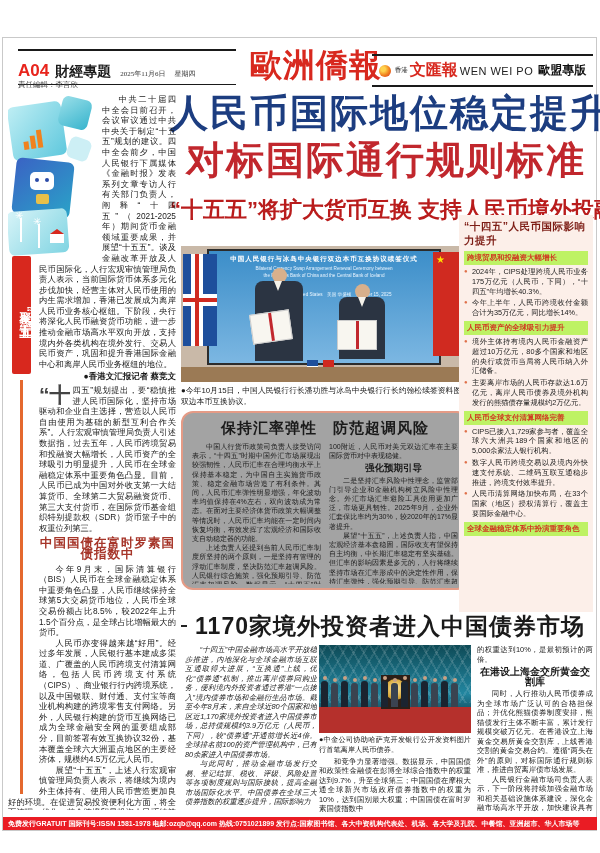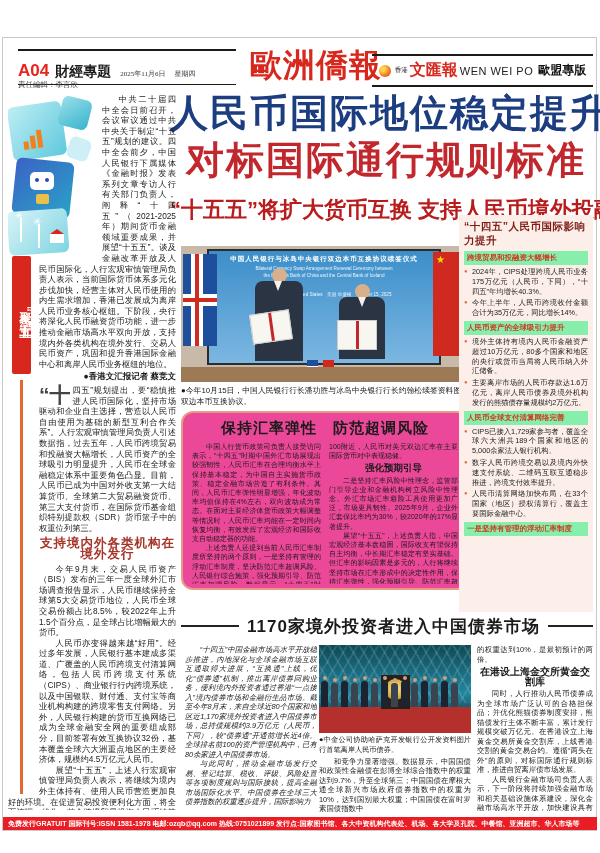--- a/index.html
+++ b/index.html
@@ -97,39 +97,39 @@
   .f-right { left:156px; top:74px; }
   .desk { position:absolute; left:0; bottom:0; width:100%; height:15px; background:#9b7a55; }
   .mini-flag { position:absolute; bottom:14px; width:11px; height:8px; }
   .mf-is { left:126px; background:#1e4f9c; border-bottom:2px solid #fff; }
   .mf-cn { left:142px; background:#d02a20; }
   .caption1 { left:181px; top:385px; width:288px; height:24px; font-size:7.8px; line-height:11px; text-align:justify; overflow:hidden; }
   .credit { float:right; color:#222; }
 
   
   .fx-box { left:181px; top:411px; width:288px; height:179px; border:2px solid #e59b86;
-            border-radius:12px; padding:6px 9px 4px; background:#ec4899; overflow:hidden; }
+            border-radius:12px; padding:6px 9px 4px; background:#a3a3a3; overflow:hidden; }
   .fx-headline { text-align:center; font-size:15px; font-weight:bold; letter-spacing:1px; margin-bottom:4px; white-space:nowrap; }
   .fx-cols { display:flex; gap:8px; }
   .fx-col { width:50%; font-size:7px; line-height:9.2px; text-align:justify; height:142px; overflow:hidden; }
   .fx-col p { text-indent:2em; }
   .fx-sub { text-align:center; font-weight:bold; font-size:9.5px; margin:3px 0; text-indent:0 !important; }
 
   
   .sidebar { left:459px; top:215px; width:134px; height:397px; background:#fcefe9; padding:5px 5px; overflow:hidden; }
   .sb-title { font-size:10.5px; font-weight:bold; color:#7d1d15; margin-bottom:3px; letter-spacing:0.5px; }
-  .sb-bar { background:#86efac; color:#cf3b22; font-weight:bold; font-size:7.5px; padding:2px 3px; margin:3px 0 2px; }
+  .sb-bar { background:#bef264; color:#cf3b22; font-weight:bold; font-size:7.5px; padding:2px 3px; margin:3px 0 2px; }
   .sb-bullets div { position:relative; padding-left:8px; font-size:7.3px; line-height:9.8px; text-align:justify; margin-bottom:2px; }
   .sb-bullets div::before { content:"●"; position:absolute; left:0; top:0; color:#e0714a; font-size:6px; }
 
   
   .bond-head { left:181px; top:612px; width:412px; height:28px; display:flex; align-items:center; gap:8px; }
   .bond-rule { height:2px; background:#222; }
   .br-l { width:58px; } .br-r { flex:1; }
-  .bond-title { font-size:17px; font-weight:bold; white-space:nowrap; letter-spacing:1px; }
+  .bond-title { font-size:23px; font-weight:bold; white-space:nowrap; letter-spacing:1px; }
   .bond-cols { left:181px; top:645px; width:412px; height:168px; }
   .bond-col { position:absolute; top:0; font-size:7.4px; line-height:9.5px; text-align:justify; height:168px; overflow:hidden; }
   .bond-col p { text-indent:2em; }
   .bc1 { left:4px; width:132px;font-style:italic; } .bc2 { left:138px; width:152px; } .bc3 { left:296px; width:116px; }
   .bc3-heading { font-size:10px; font-weight:bold; text-align:center; margin:3px 0; text-indent:0 !important; }
   .photo2 { position:relative; width:152px; height:88px; overflow:hidden; margin-bottom:2px;
             background:linear-gradient(180deg,#0e4a56 0%, #2286a0 55%, #186074 70%); }
   .photo2 .dome { position:absolute; left:0; top:0; width:100%; height:58px;
             background:repeating-linear-gradient(60deg, rgba(255,255,255,0.12) 0 2px, transparent 2px 9px),
                        repeating-linear-gradient(-60deg, rgba(255,255,255,0.10) 0 2px, transparent 2px 9px); }
@@ -198,23 +198,23 @@
   </div>
   <div class="label-col">
     <div class="focus-label">聚焦“十五五”</div>
     <div class="orange-line"></div>
   </div>
   <div>
       <p class="lead-para">中共二十届四中全会日前召开，会议审议通过中共中央关于制定“十五五”规划的建议。四中全会前夕，中国人民银行下属媒体《金融时报》发表系列文章专访人行有关部门负责人，阐释“十四五”（2021-2025年）期间货币金融领域重要成果，并展望“十五五”。谈及金融改革开放及人民币国际化，人行宏观审慎管理局负责人表示，当前国际货币体系多元化步伐加快，经营主体对人民币使用的内生需求增加，香港已发展成为离岸人民币业务核心枢纽。下阶段，央行将深化人民币融资货币功能，进一步推动金融市场高水平双向开放，支持境内外各类机构在境外发行、交易人民币资产，巩固和提升香港国际金融中心和离岸人民币业务枢纽的地位。</p>
     </div>
   <div class="byline">●香港文汇报记者 蔡竞文</div>
   <p class="quote-para"><span class="dropcap">“十</span><span>四五”规划提出，要“稳慎推进人民币国际化，坚持市场驱动和企业自主选择，营造以人民币自由使用为基础的新型互利合作关系”。人行宏观审慎管理局负责人引述数据指，过去五年，人民币跨境贸易和投融资大幅增长，人民币资产的全球吸引力明显提升，人民币在全球金融稳定体系中重要角色凸显。目前，人民币已成为中国对外收支第一大结算货币、全球第二大贸易融资货币、第三大支付货币，在国际货币基金组织特别提款权（SDR）货币篮子中的权重位列第三。</span></p>
-  <div class="sec-heading">支持境内外各类机构在境外发行</div>
+  <div class="sec-heading">中国国债在富时罗素国债指数中</div>
   <div>
-      <p>今年9月末，交易人民币资产（BIS）发布的三年一度全球外汇市场调查报告显示，人民币继续保持全球第5大交易货币地位，人民币全球交易份额占比8.5%，较2022年上升1.5个百分点，是全球占比增幅最大的货币。</p>
+      <p>今年9月末，国际清算银行（BIS）人民币在全球金融稳定体系中重要角色凸显，人民币继续保持全球第5大交易货币地位，人民币全球交易份额占比8.5%，较2022年上升1.5个百分点，是全球占比增幅最大的货币。</p>
       <p>人民币亦变得越来越“好用”。经过多年发展，人民银行基本建成多渠道、广覆盖的人民币跨境支付清算网络，包括人民币跨境支付系统（CIPS）、商业银行行内跨境系统，以及中国银联、财付通、支付宝等商业机构构建的跨境零售支付网络。另外，人民银行构建的货币互换网络已成为全球金融安全网的重要组成部分，目前签署有效互换协议32份，基本覆盖全球六大洲重点地区的主要经济体，规模约4.5万亿元人民币。</p>
       <p>展望“十五五”，上述人行宏观审慎管理局负责人表示，将继续为境内外主体持有、使用人民币营造更加良好的环境。在促进贸易投资便利化方面，将全面清理、优化、整合跨境贸易投资人民币结算相关政策，完善企业境外上市资金管理政策，优化跨国企业集团资金池相关政策。指导商业银行将更多符合条件的企业纳入优质企业名单，优化业务办理流程，提升人民币资金收付效率。人民银行还将有序扩大货币互换合作覆盖面，重点是与中经贸往来密切的国家和地区加深合作，有效使用互换资金、增加流动性供给，促进贸易投资便利化。</p>
     </div>
 </div>
 
 <div class="abs photo1">
   <div class="screen">
     <div class="screen-cn">中国人民银行与冰岛中央银行双边本币互换协议续签仪式</div>
     <div class="screen-en">Bilateral Currency Swap Arrangement Renewal Ceremony between</div>
     <div class="screen-en">the People's Bank of China and the Central Bank of Iceland</div>
@@ -275,21 +275,21 @@
   <div class="sb-bullets">
       <div>境外主体持有境内人民币金融资产超过10万亿元，80多个国家和地区的央行或货币当局将人民币纳入外汇储备。</div>
       <div>主要离岸市场的人民币存款达1.6万亿元，离岸人民币债券及境外机构发行的熊猫债存量规模约2万亿元。</div>
     </div>
   <div class="sb-bar">人民币全球支付清算网络完善</div>
   <div class="sb-bullets">
       <div>CIPS已接入1,729家参与者，覆盖全球六大洲共189个国家和地区的5,000余家法人银行机构。</div>
       <div>数字人民币跨境交易以及境内外快速支付系统、二维码互联互通稳步推进，跨境支付效率提升。</div>
       <div>人民币清算网络加快布局，在33个国家（地区）授权清算行，覆盖主要国际金融中心。</div>
     </div>
-  <div class="sb-bar">一是坚持有管理的浮动汇率制度</div>
+  <div class="sb-bar">全球金融稳定体系中扮演重要角色</div>
 </div>
 
 <div class="abs bond-head">
   <span class="bond-rule br-l"></span>
   <span class="bond-title">1170家境外投资者进入中国债券市场</span>
   <span class="bond-rule br-r"></span>
 </div>
 <div class="abs bond-cols">
   <div class="bond-col bc1">
       <p>“十四五”中国金融市场高水平开放稳步推进，内地深化与全球金融市场互联互通取得大进展，“互换通”上线，优化“债券通”机制，推出离岸债券回购业务，便利境内外投资者通过香港“一点接入”境内债券市场和金融衍生品市场。截至今年8月末，来自全球近80个国家和地区近1,170家境外投资者进入中国债券市场，总持债规模约3.9万亿元（人民币，下同），较“债券通”开通前增长近4倍。全球排名前100的资产管理机构中，已有80余家进入中国债券市场。</p>

